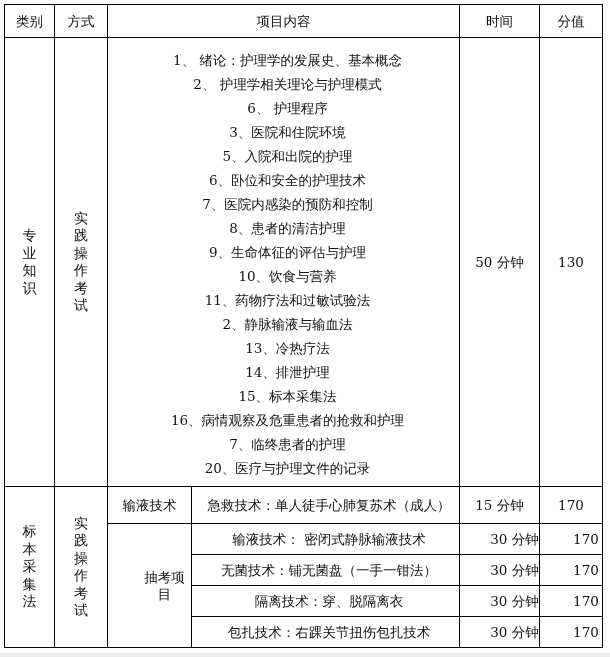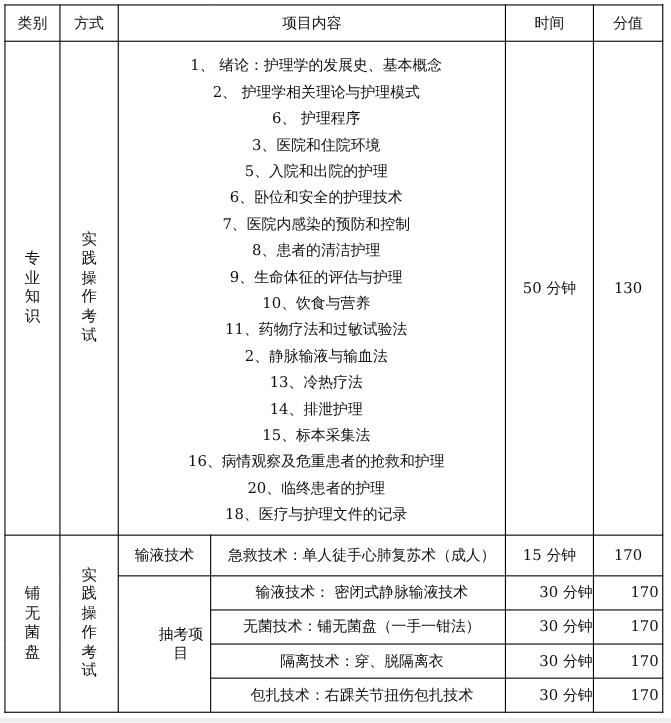--- a/index.html
+++ b/index.html
@@ -62,29 +62,29 @@
       <span class="topic">7、医院内感染的预防和控制</span>
       <span class="topic">8、患者的清洁护理</span>
       <span class="topic">9、生命体征的评估与护理</span>
       <span class="topic">10、饮食与营养</span>
       <span class="topic">11、药物疗法和过敏试验法</span>
       <span class="topic">2、静脉输液与输血法</span>
       <span class="topic">13、冷热疗法</span>
       <span class="topic">14、排泄护理</span>
       <span class="topic">15、标本采集法</span>
       <span class="topic">16、病情观察及危重患者的抢救和护理</span>
-      <span class="topic">20、临终患者的护理</span>
-      <span class="topic">18、医疗与护理文件的记录</span>
+      <span class="topic">7、临终患者的护理</span>
+      <span class="topic">20、医疗与护理文件的记录</span>
     </td>
     <td>50 分钟</td>
     <td>130</td>
   </tr>
   <tr class="r-must">
     <td rowspan="5">
-      <span class="vertical">铺无菌盘</span>
+      <span class="vertical">标本采集法</span>
     </td>
     <td rowspan="5">
       <span class="vertical">实践操作考试</span>
     </td>
     <td>输液技术</td>
     <td class="skill">急救技术：单人徒手心肺复苏术（成人）</td>
     <td>15 分钟</td>
     <td>170</td>
   </tr>
   <tr class="r-draw">

